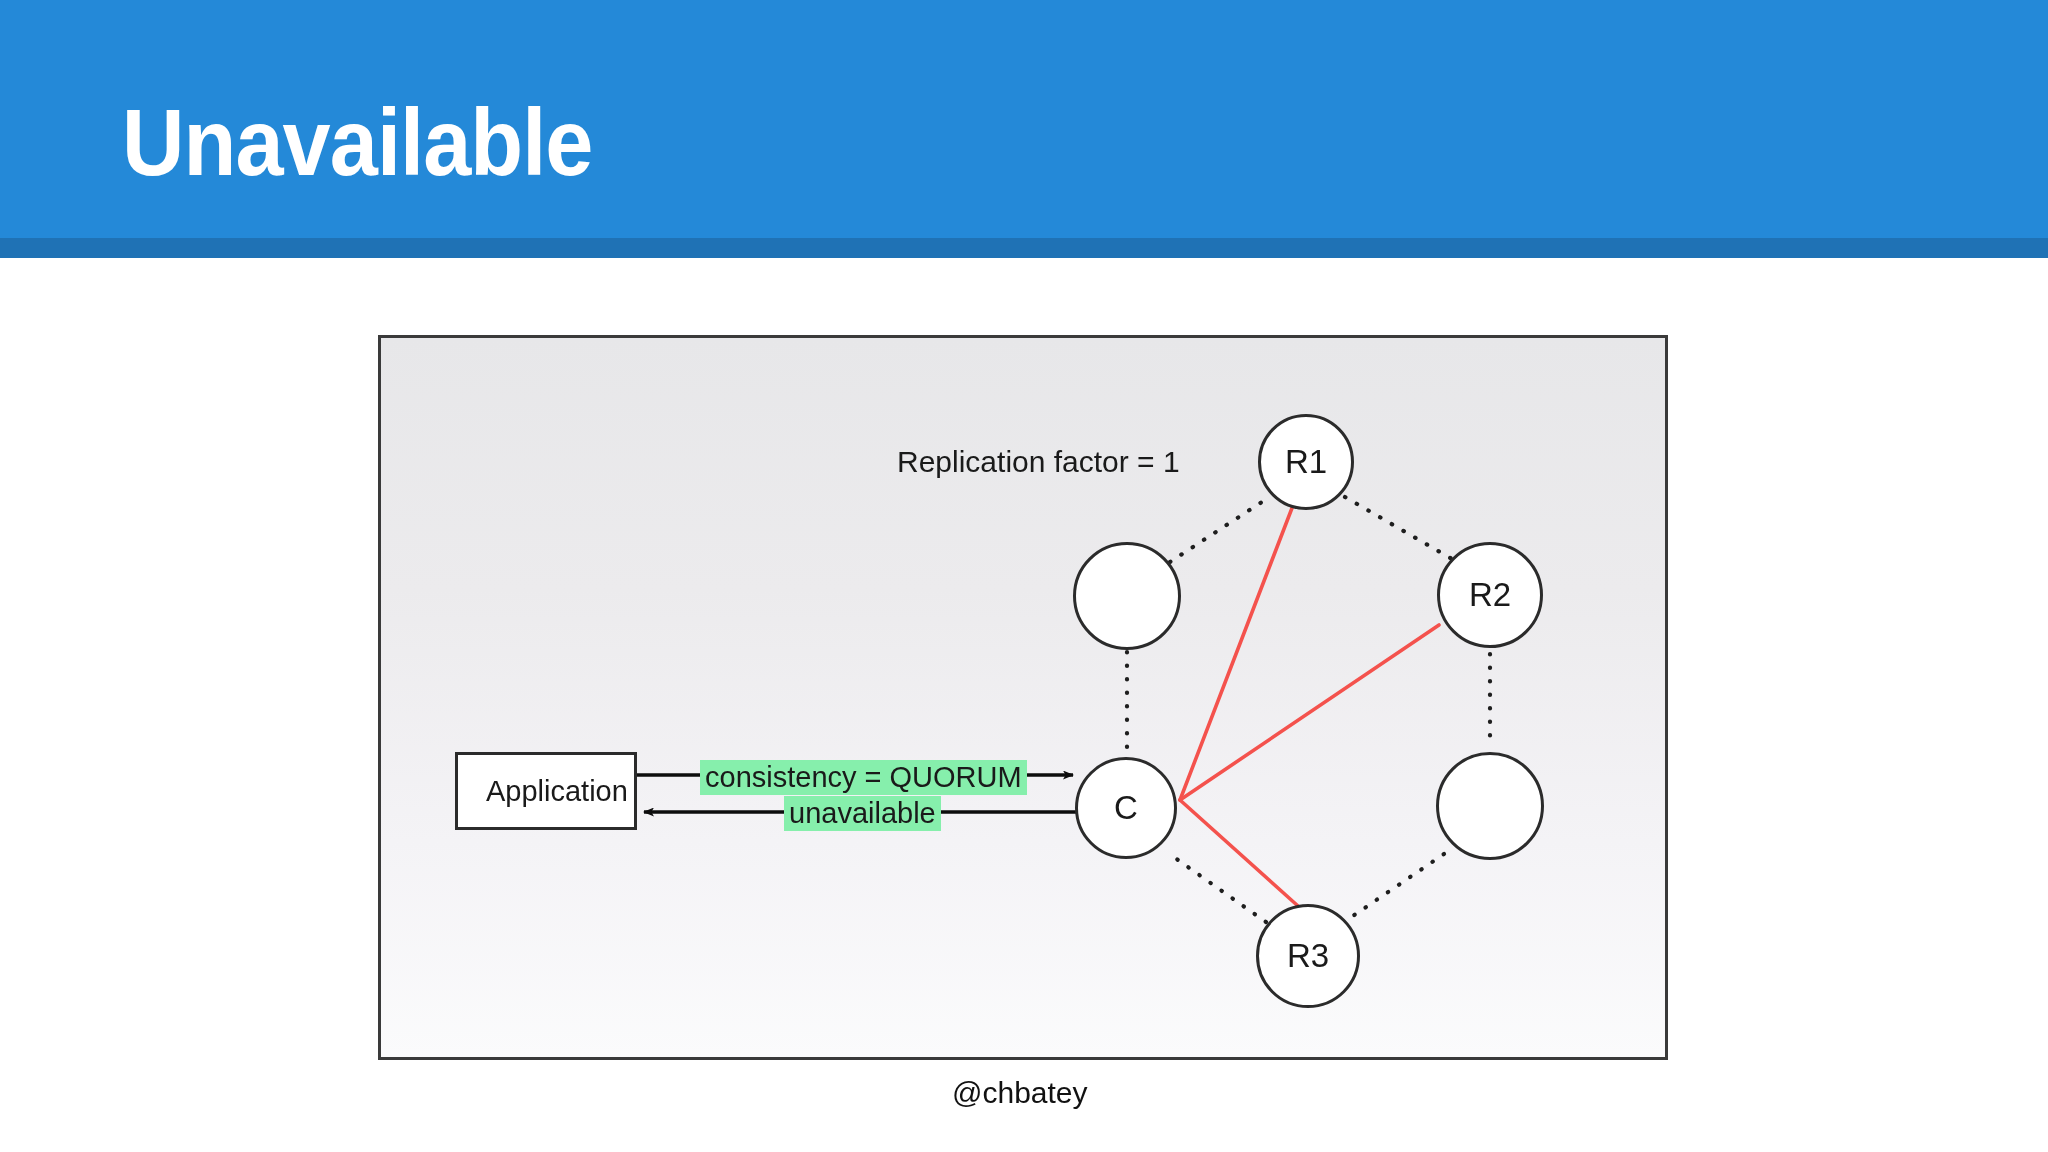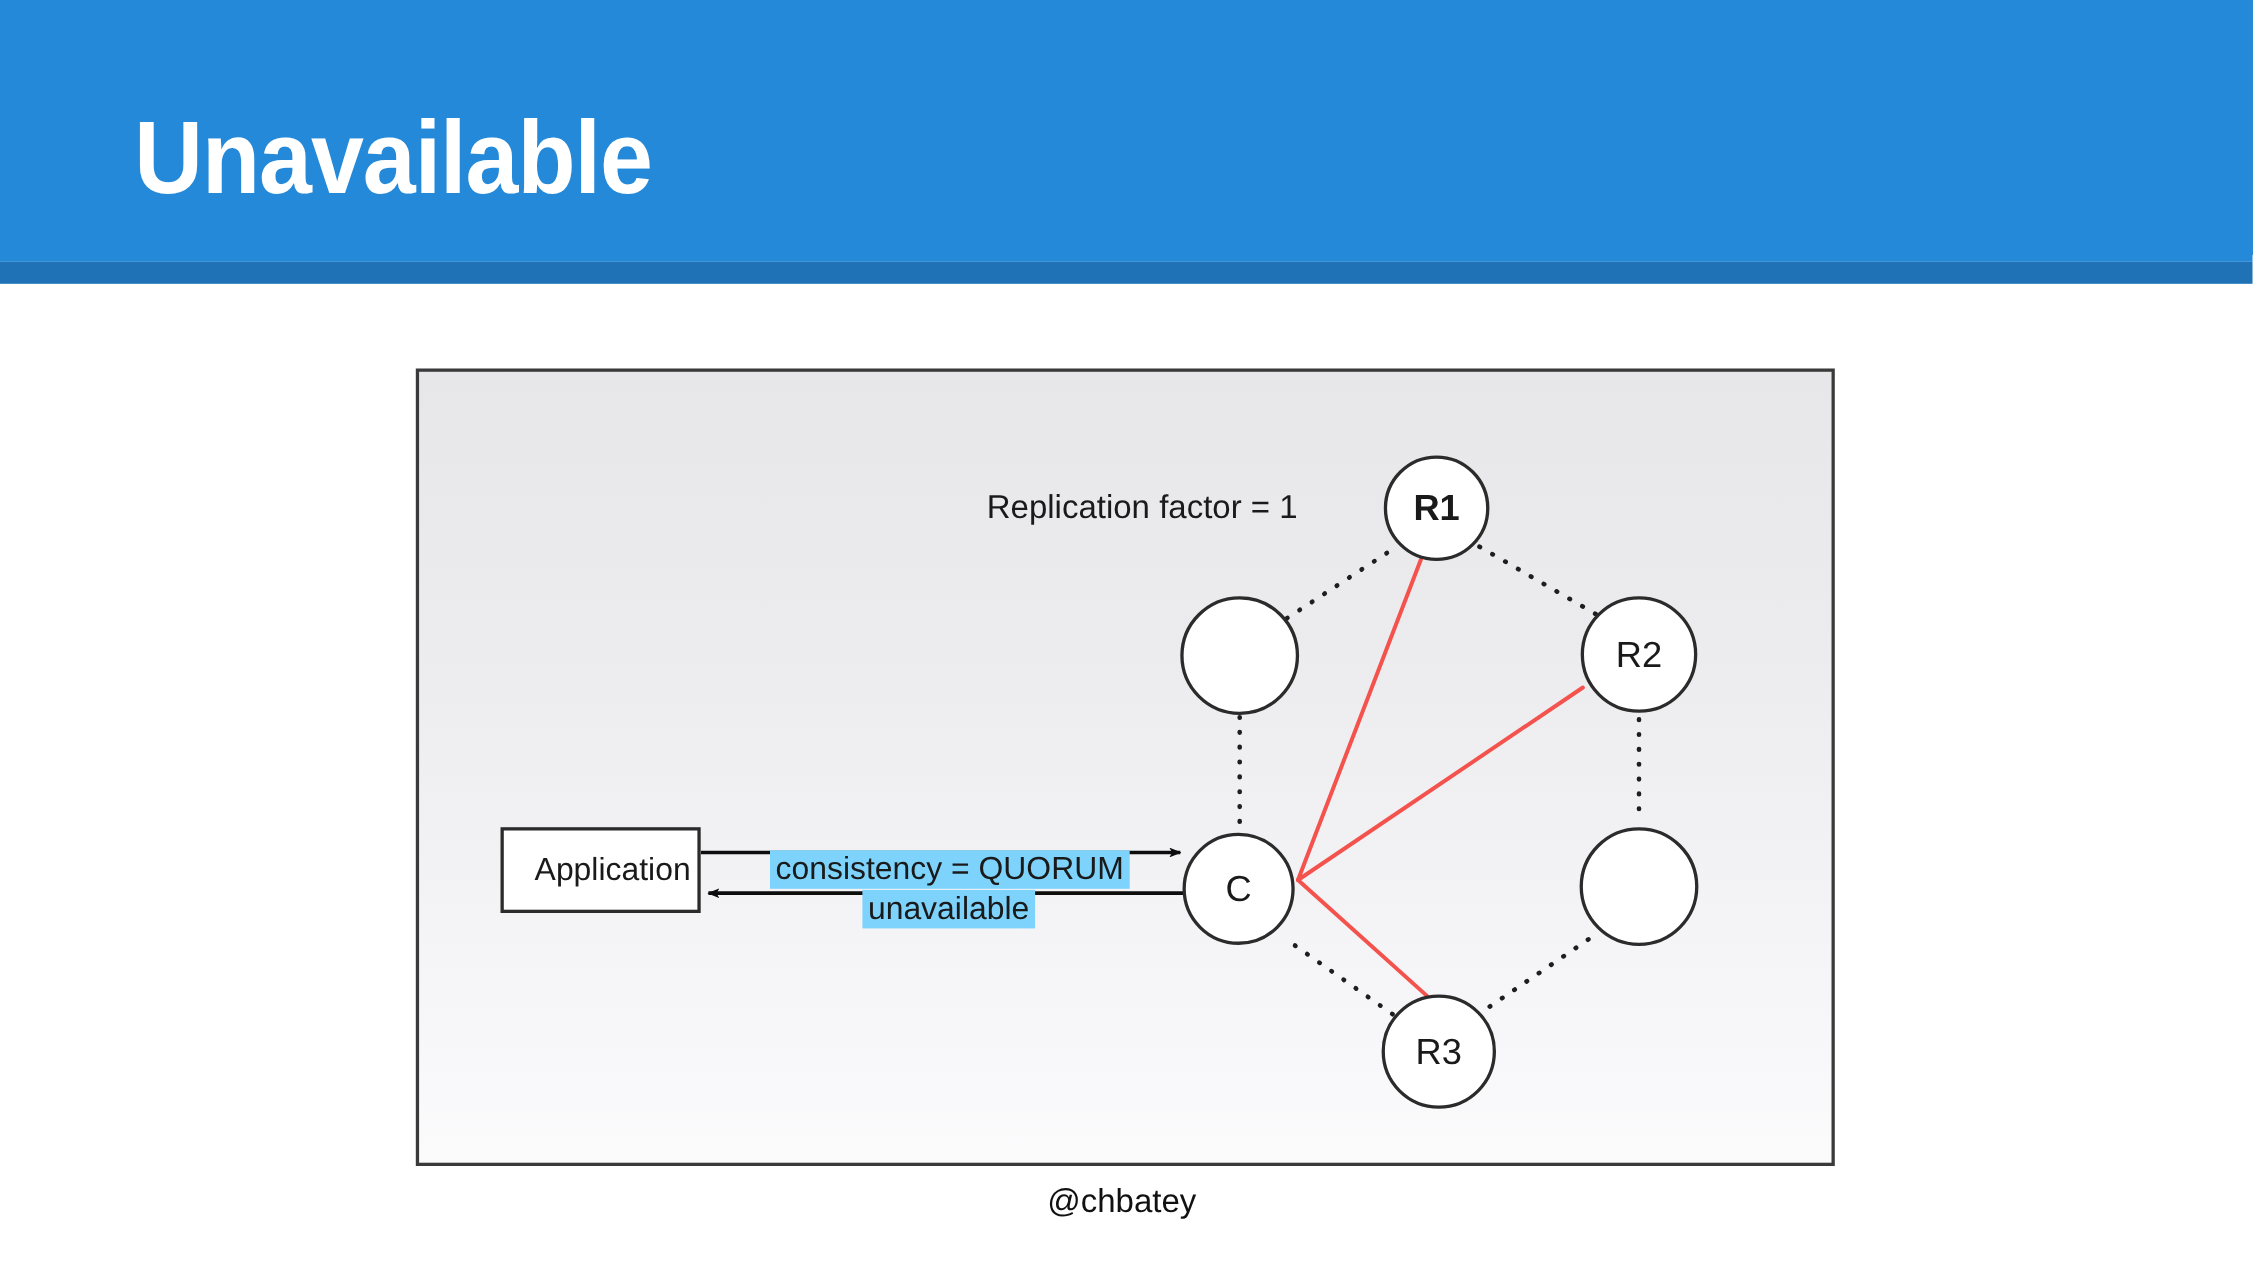--- a/index.html
+++ b/index.html
@@ -104,23 +104,22 @@
   }
 
   
   .lbl {
     position: absolute;
     font-size: 29px;
     color: #1a1a1a;
     white-space: nowrap;
   }
   .lbl-boxed {
-    background: #7dd3fc;
+    background: #86efac;
     padding: 1px 5px;
-    margin-top: 13px;
   }
   .rep-factor {
     position: absolute;
     left: 897px;
     top: 445px;
     font-size: 30px;
     color: #1a1a1a;
     white-space: nowrap;
   }
   .footer-handle {
@@ -174,21 +173,21 @@
     </g>
   </svg>
 
   <div class="rep-factor">Replication factor = 1</div>
 
   <div class="app-box">Application</div>
 
   <div class="lbl lbl-boxed" style="left:700px; top:760px;">consistency = QUORUM</div>
   <div class="lbl lbl-boxed" style="left:784px; top:796px;">unavailable</div>
 
-  <div class="node" style="left:1258px; top:414px; width:96px; height:96px;font-weight:bold;">R1</div>
+  <div class="node" style="left:1258px; top:414px; width:96px; height:96px;">R1</div>
   <div class="node" style="left:1437px; top:542px; width:106px; height:106px;">R2</div>
   <div class="node" style="left:1436px; top:752px; width:108px; height:108px;"></div>
   <div class="node" style="left:1256px; top:904px; width:104px; height:104px;">R3</div>
   <div class="node" style="left:1075px; top:757px; width:102px; height:102px;">C</div>
   <div class="node" style="left:1073px; top:542px; width:108px; height:108px;"></div>
 
   <div class="footer-handle">@chbatey</div>
 
 </div>
 

